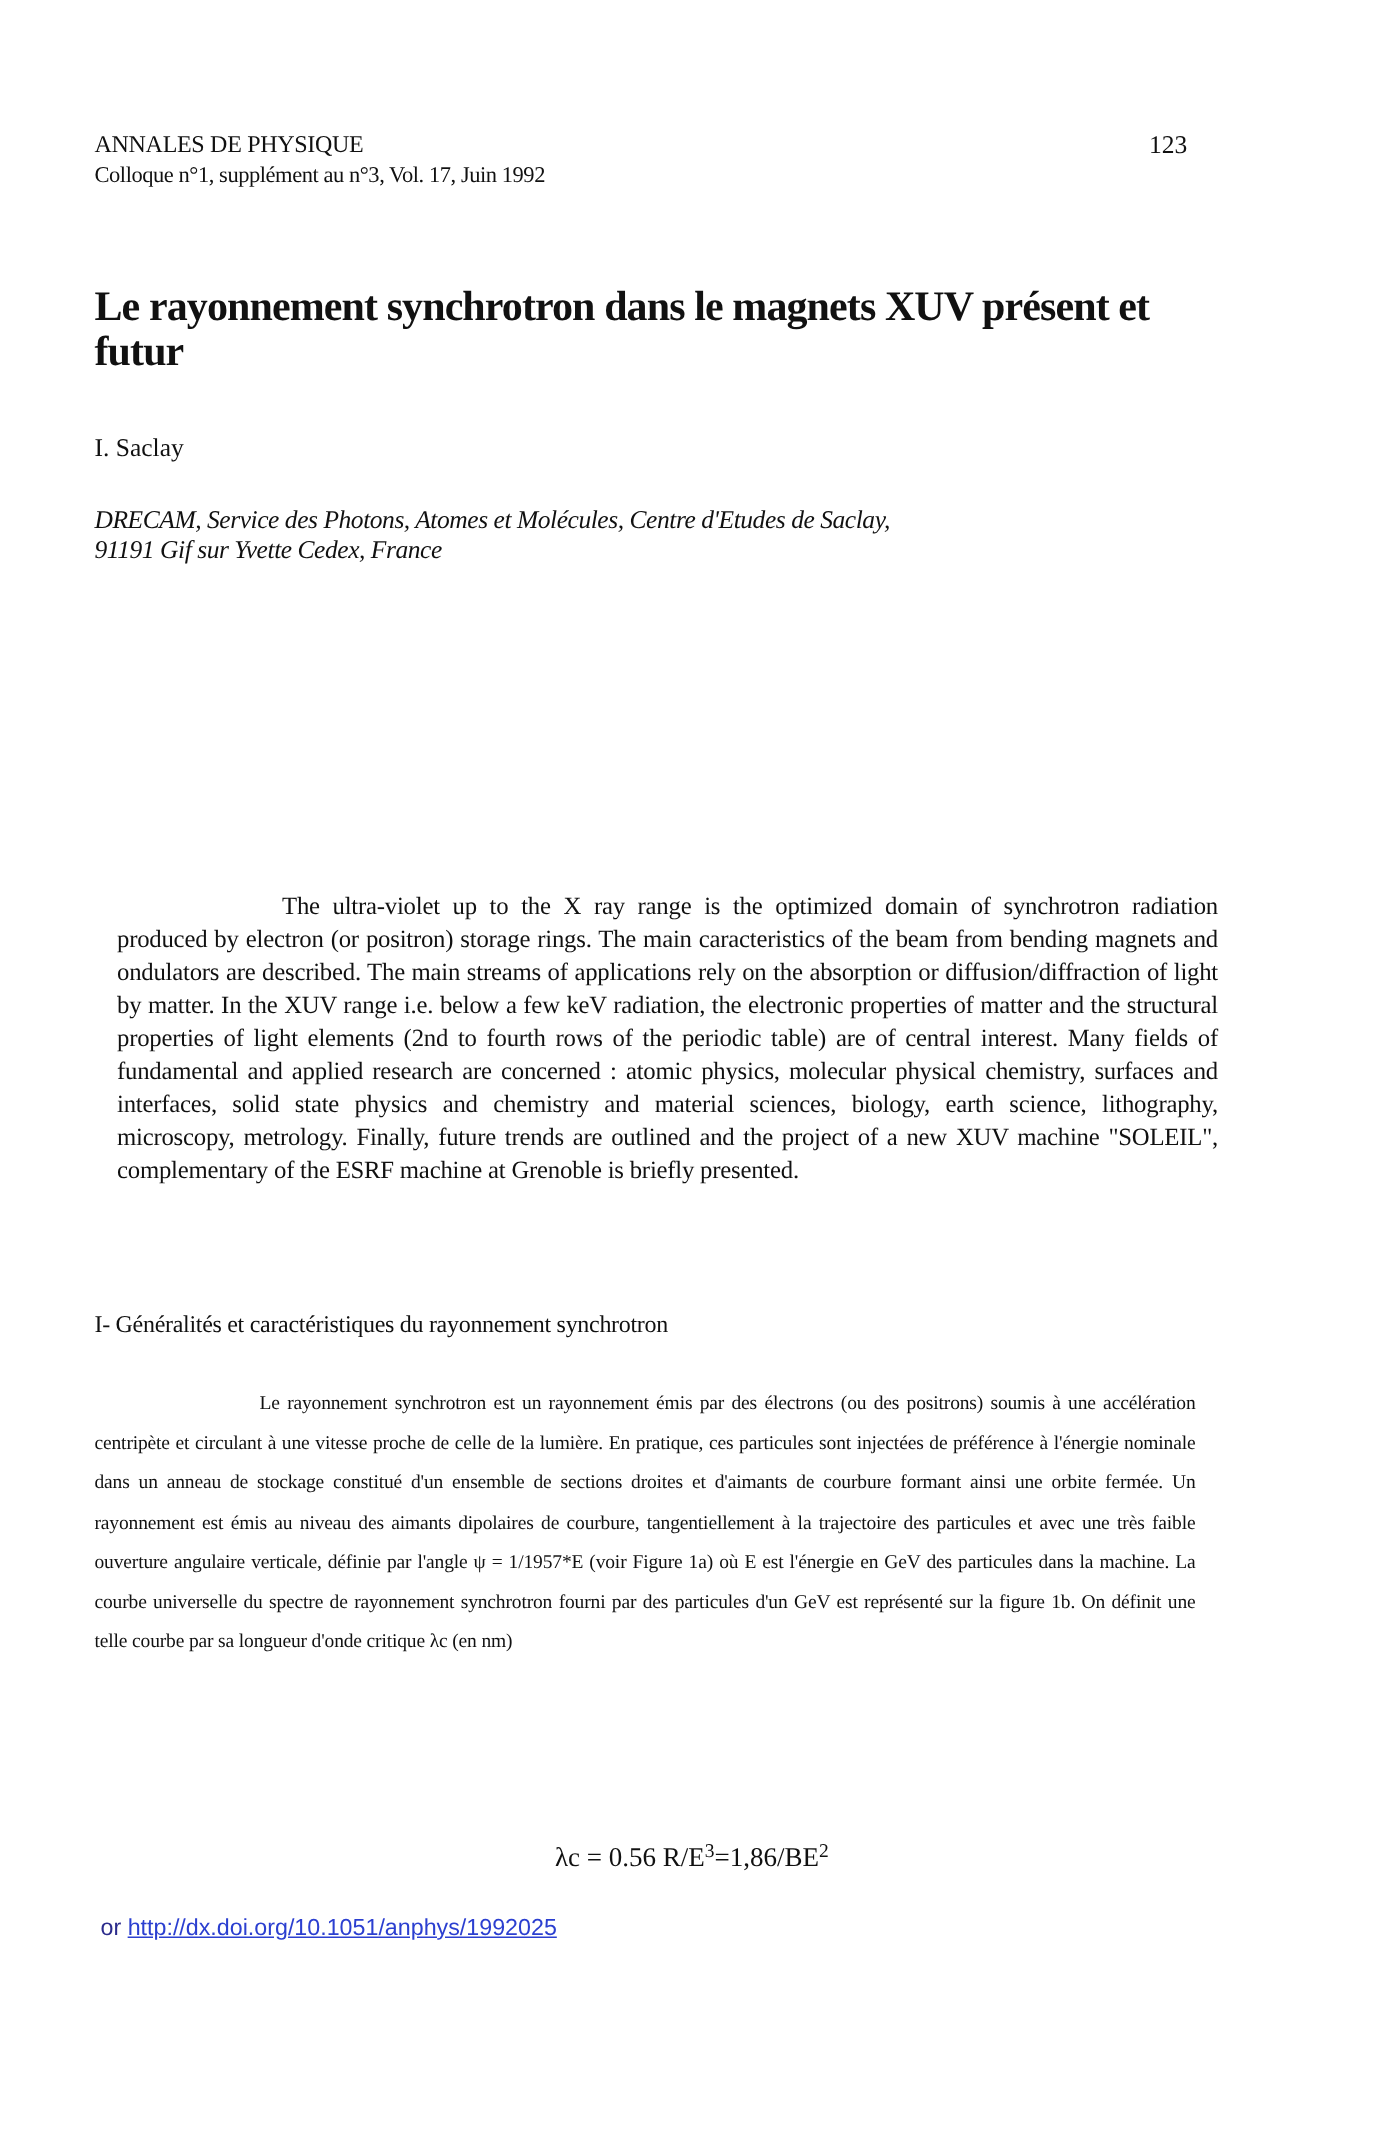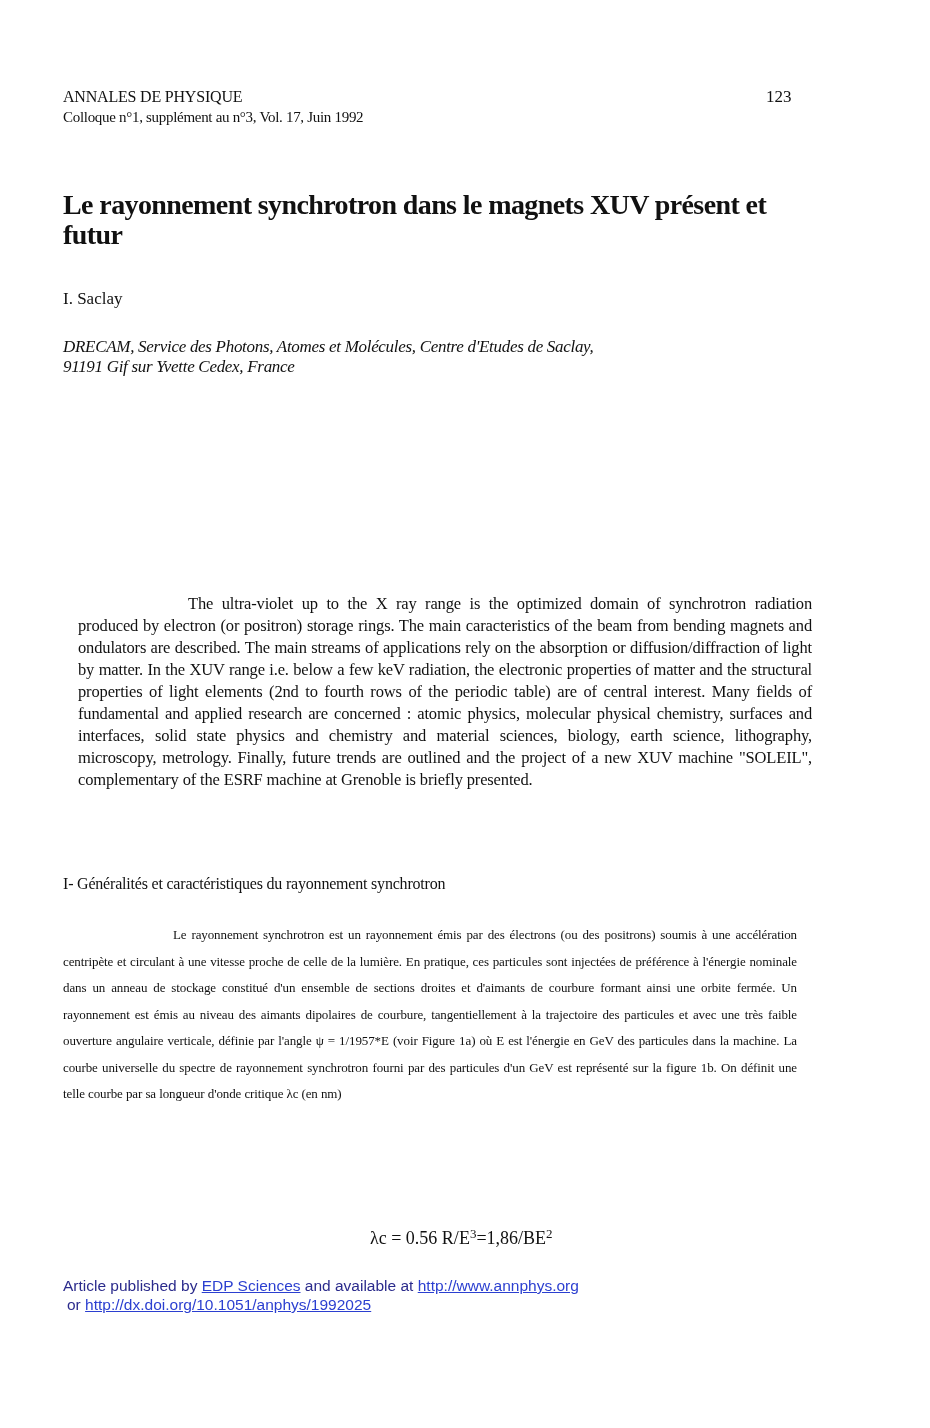--- a/index.html
+++ b/index.html
@@ -44,19 +44,16 @@
 
 <div class="abs body-para">
   <span class="indent" style="width:110px"></span><span>Le rayonnement synchrotron est un rayonnement émis par des électrons (ou des positrons) soumis à une accélération centripète et circulant à une vitesse proche de celle de la lumière. En pratique, ces particules sont injectées de préférence à l'énergie nominale dans un anneau de stockage constitué d'un ensemble de sections droites et d'aimants de courbure formant ainsi une orbite fermée. Un rayonnement est émis au niveau des aimants dipolaires de courbure, tangentiellement à la trajectoire des particules et avec une très faible ouverture angulaire verticale, définie par l'angle ψ = 1/1957*E (voir Figure 1a) où E est l'énergie en GeV des particules dans la machine. La courbe universelle du spectre de rayonnement synchrotron fourni par des particules d'un GeV est représenté sur la figure 1b. On définit une telle courbe par sa longueur d'onde critique λc (en nm)</span>
 </div>
 
 <div class="abs equation">
   <span>λc = 0.56 R/E</span><sup>3</sup><span>=1,86/BE</span><sup>2</sup>
 </div>
 
 <div class="abs footer">
-  <div>
-    <span>Article published by </span><a>EDP Sciences</a><span> and available at </span><a>http://www.annphys.org</a>
-  </div>
   <div style="padding-left:4px">
     <span>or </span><a>http://dx.doi.org/10.1051/anphys/1992025</a>
   </div>
 </div>
 
 </body></html>

